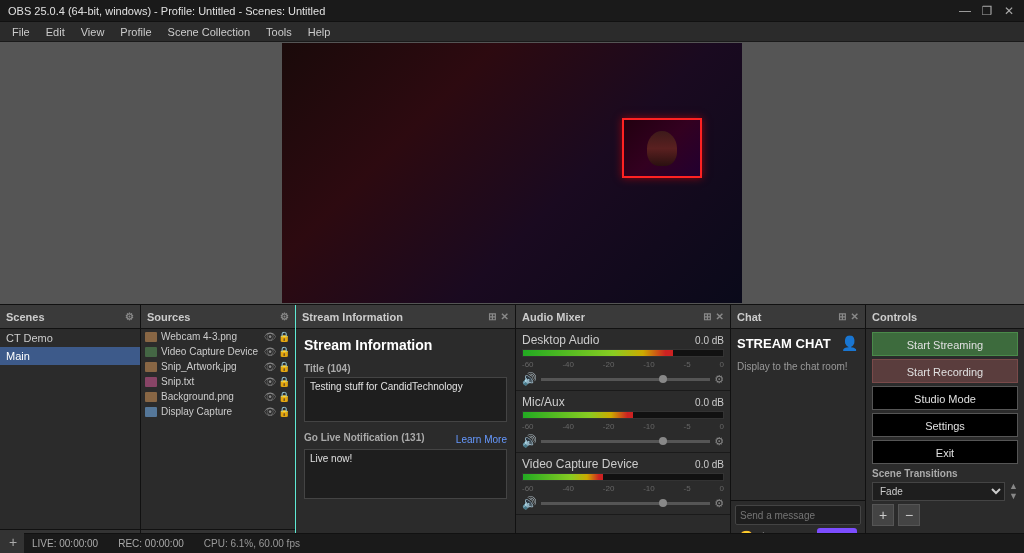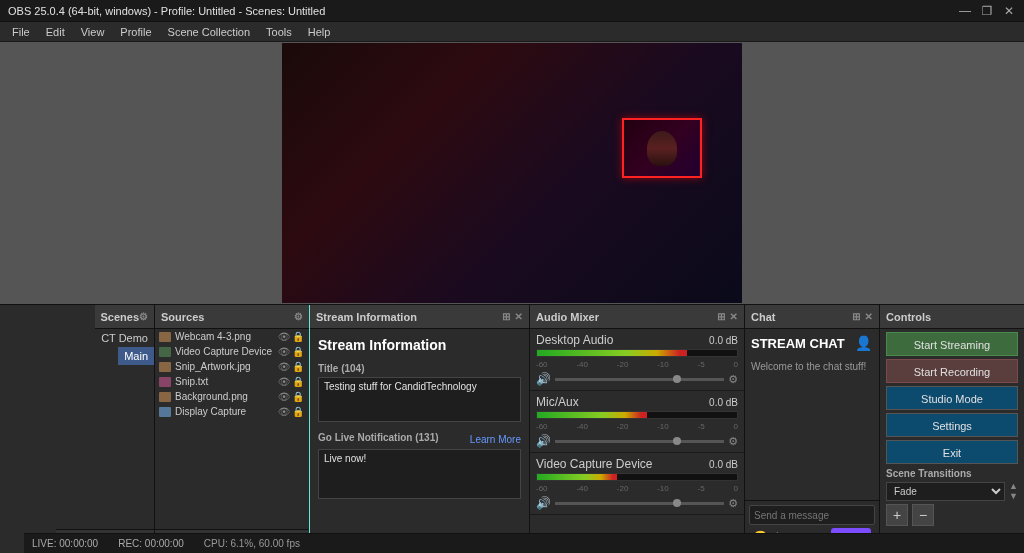--- a/index.html
+++ b/index.html
@@ -107,26 +107,25 @@
 
     
     #bottom-panel {
       flex: 1;
       display: flex;
       border-top: 1px solid #111;
     }
 
     
     #scenes-panel {
-      width: 155px;
+      width: 141px;
       background: #2b2b2b;
       border-right: 1px solid #111;
       display: flex;
       flex-direction: column;
-      align-items: flex-end;
     }
     .panel-header {
       height: 24px;
       background: #3a3a3a;
       border-bottom: 1px solid #111;
       display: flex;
       align-items: center;
       justify-content: space-between;
       padding: 0 6px;
       font-size: 11px;
@@ -429,21 +428,21 @@
     #controls-panel {
       flex: 1;
       background: #2b2b2b;
       display: flex;
       flex-direction: column;
     }
     .ctrl-btn {
       width: calc(100% - 12px);
       margin: 3px 6px 0;
       height: 24px;
-      background: #0c4a6e;
+      background: #000000;
       border: 1px solid #555;
       color: #e0e0e0;
       font-size: 11px;
       cursor: pointer;
       text-align: center;
       line-height: 24px;
     }
     .ctrl-btn.start-streaming {
       background: #3d6b3d;
       border-color: #4a8a4a;
@@ -768,21 +767,21 @@
         <span>Chat</span>
         <div id="chat-header-icons">
           <span>⊞</span>
           <span>✕</span>
         </div>
       </div>
       <div id="stream-chat-title">
         <span>STREAM CHAT</span>
         <span style="font-size:14px;color:#aaa;">👤</span>
       </div>
-      <div id="chat-welcome">Welcome to the chat stuff!</div>
+      <div id="chat-welcome">Display to the chat room!</div>
       <div style="flex:1"></div>
       <div id="chat-input-area">
         <div id="chat-input-row">
           <input id="chat-input" type="text" placeholder="Send a message" style="">
           <span id="chat-emoji-btn">😊</span>
         </div>
         <div id="chat-footer">
           <span style="color:#888;font-size:12px;">😊</span>
           <span style="color:#888;font-size:12px;">⚙</span>
           <button id="chat-send-btn">Chat</button>

